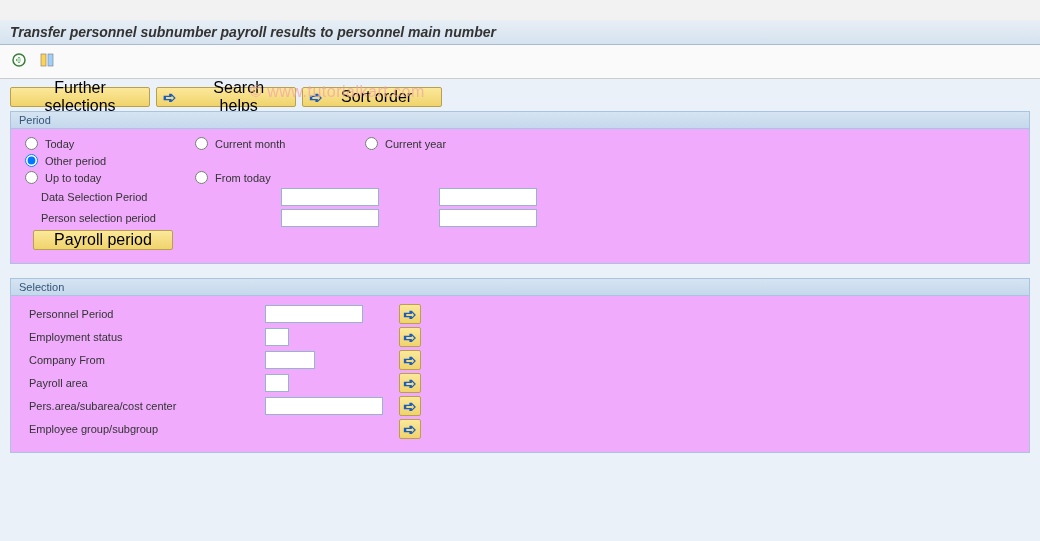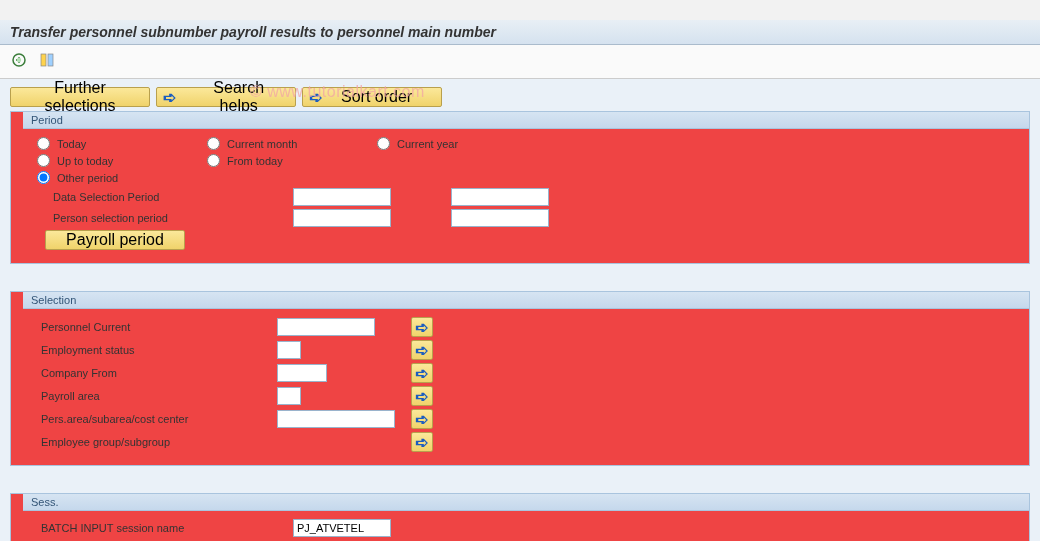--- a/index.html
+++ b/index.html
@@ -57,24 +57,23 @@
       width: 14px; height: 14px;
       display: inline-flex; align-items: center; justify-content: center;
       color: #1a5cbf;
       font-weight: bold;
     }
     .sap-btn.small-square {
       width: 22px; padding: 0;
     }
     .groupbox {
       border: 1px solid #a9c4de;
-      background: #ef4444;
-      margin-bottom: 27px;
+      background: #f0abfc;
+      margin-bottom: 14px;
       position: relative;
-      padding-left: 12px;
     }
     .groupbox .gb-header {
       background: linear-gradient(#d6e4f2, #c5d8ec);
       border-bottom: 1px solid #a9c4de;
       font-size: 11px;
       padding: 2px 8px;
       color: #335577;
     }
     .groupbox .gb-body {
       padding: 8px 10px 10px 14px;
@@ -157,32 +156,32 @@
             <input type="radio" name="period" style="">
             <span>Current month</span>
           </label>
         <label class="radio-cell">
             <input type="radio" name="period" style="">
             <span>Current year</span>
           </label>
       </div>
       <div class="radio-row">
         <label class="radio-cell">
-            <input type="radio" name="period" style="">
-            <span>Up to today</span>
-          </label>
-        <label class="radio-cell">
-            <input type="radio" name="period" style="">
-            <span>From today</span>
-          </label>
-      </div>
-      <div class="radio-row">
-        <label class="radio-cell">
             <input type="radio" name="period" checked="" style="">
             <span>Other period</span>
+          </label>
+      </div>
+      <div class="radio-row">
+        <label class="radio-cell">
+            <input type="radio" name="period" style="">
+            <span>Up to today</span>
+          </label>
+        <label class="radio-cell">
+            <input type="radio" name="period" style="">
+            <span>From today</span>
           </label>
       </div>
       <div class="form-row">
         <div class="lbl indent" style="width:256px">Data Selection Period</div>
         <input class="sap-input w100" style="">
         <div class="to-lbl">To</div>
         <input class="sap-input w100" style="">
       </div>
       <div class="form-row">
         <div class="lbl indent" style="width:256px">Person selection period</div>
@@ -193,21 +192,21 @@
       <div class="form-row" style="margin-top:2px">
         <button class="sap-btn wide" style="margin-left:8px">Payroll period</button>
       </div>
     </div>
   </div>
 
   <div class="groupbox">
     <div class="gb-header">Selection</div>
     <div class="gb-body">
       <div class="form-row select-row">
-        <div class="lbl">Personnel Current</div>
+        <div class="lbl">Personnel Period</div>
         <div class="input-cell">
             <input class="sap-input w100" style="">
           </div>
         <button class="sap-btn small-square arrow-btn">
             <span class="arrow-icon">➪</span>
           </button>
       </div>
       <div class="form-row select-row">
         <div class="lbl">Employment status</div>
         <div class="input-cell" style="width:98px">
@@ -247,23 +246,14 @@
       <div class="form-row select-row">
         <div class="lbl">Employee group/subgroup</div>
         <div class="input-cell" style="width:98px"></div>
         <button class="sap-btn small-square arrow-btn">
             <span class="arrow-icon">➪</span>
           </button>
       </div>
     </div>
   </div>
 
-  <div class="groupbox">
-    <div class="gb-header">Sess.</div>
-    <div class="gb-body">
-      <div class="form-row">
-        <div class="lbl" style="width:256px">BATCH INPUT session name</div>
-        <input class="sap-input w100" value="PJ_ATVETEL" style="">
-      </div>
-    </div>
-  </div>
 
 </div>
 
 </body></html>

